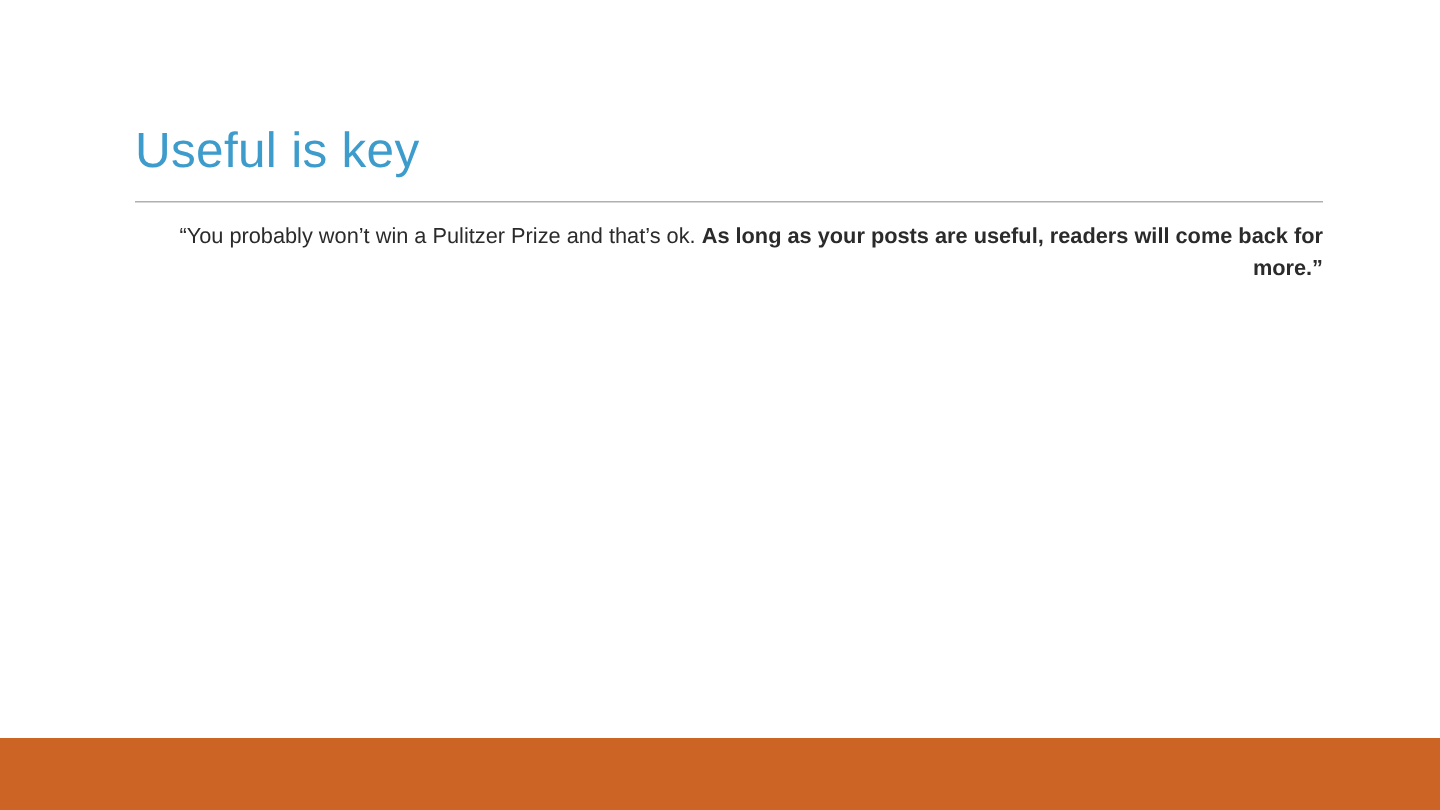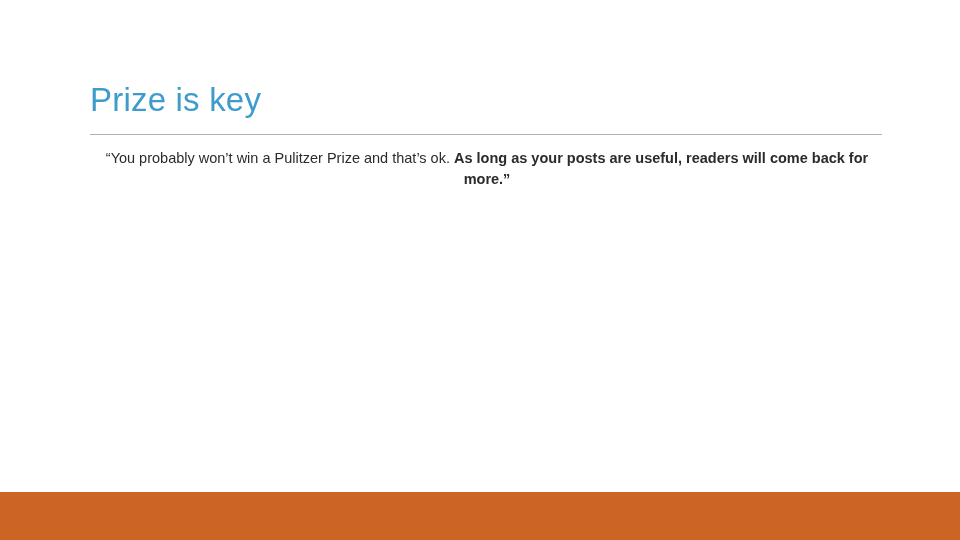--- a/index.html
+++ b/index.html
@@ -41,21 +41,21 @@
     background: #b0b0b0;
   }
   .body-text {
     position: absolute;
     left: 92px;
     top: 148px;
     width: 790px;
     font-size: 14.5px;
     line-height: 21px;
     color: #2b2b2b;
-    text-align: center;
+    text-align: right;
   }
   .body-text .plain {
     font-weight: 400;
   }
   .body-text .bold {
     font-weight: 700;
   }
   .bottom-bar {
     position: absolute;
     left: 0;
@@ -63,21 +63,21 @@
     width: 960px;
     height: 48px;
     background: #cb6425;
   }
 </style>
 </head>
 <body>
 
 <div class="slide">
 
-  <div class="slide-title">Prize is key</div>
+  <div class="slide-title">Useful is key</div>
 
   <div class="title-underline"></div>
 
   <div class="body-text">
     <span class="plain">“You probably won’t win a Pulitzer Prize and that’s ok.  </span><span class="bold">As long as your posts are useful, readers will come back for more.”</span>
   </div>
 
   <div class="bottom-bar"></div>
 
 </div>

